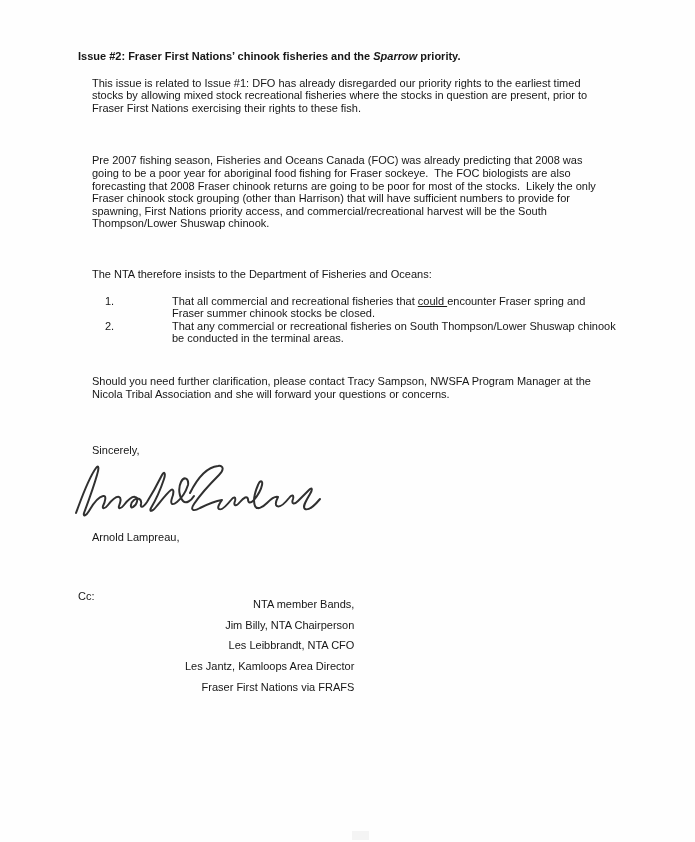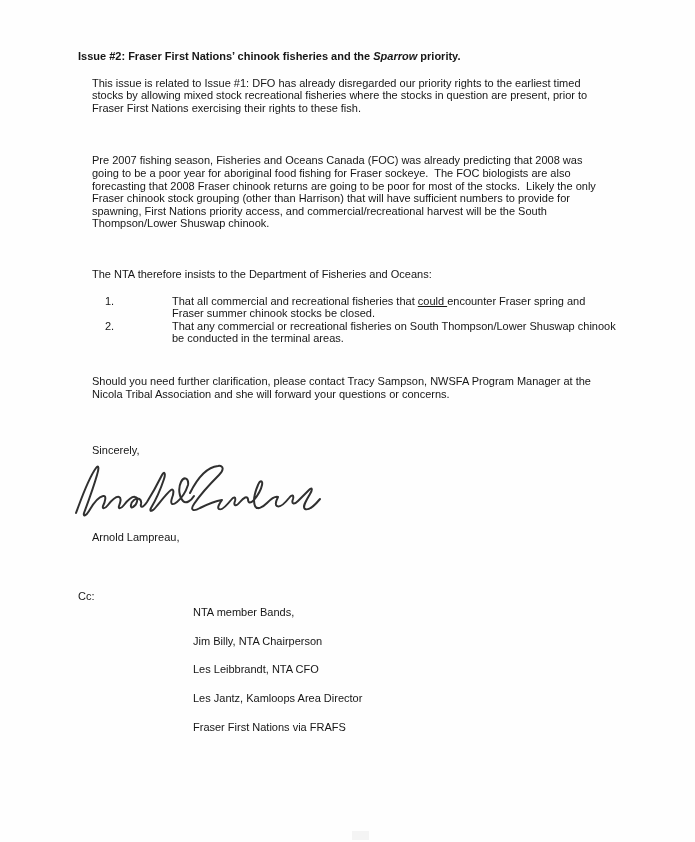--- a/index.html
+++ b/index.html
@@ -39,21 +39,21 @@
     position: relative;
     height: 46px;
   }
   .sig-svg {
     position: absolute;
     left: -6px;
     top: -8px;
   }
   .cc-block { display: flex; gap: 32px; }
   .cc-label { width: 67px; flex: 0 0 67px; }
-  .cc-list div { margin: 16px; }
+  .cc-list div { margin: 8px; text-align: right; }
   .scan-artifact {
     position: absolute;
     left: 352px;
     top: 831px;
     width: 17px;
     height: 9px;
     background: #f4f4f4;
   }
 </style>
 </head>

